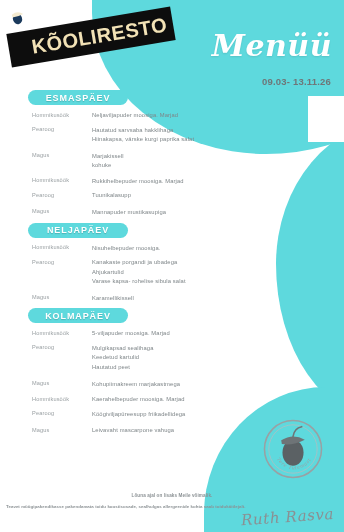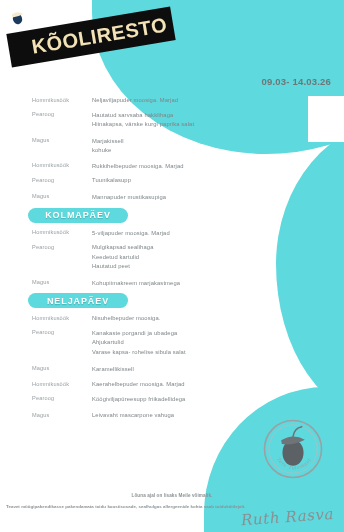--- a/index.html
+++ b/index.html
@@ -244,67 +244,99 @@
   <div class="white-notch"></div>
 
   <div class="logo-banner">
     <span class="logo-text">KÕOLIRESTO</span>
   </div>
   <svg class="logo-mark" viewBox="0 0 24 24">
     <ellipse cx="12" cy="14" rx="6.5" ry="7.5" fill="#1b3a5c" transform="rotate(-18 12 14)"></ellipse>
     <path d="M4 8 Q12 2 20 7 Q13 11 5 12 Z" fill="#f4ead0"></path>
   </svg>
 
-  <div class="menu-date">09.03- 14.03.26</div>
+  <div class="menu-title">Menüü</div>
+  <div class="menu-date">09.03- 13.11.26</div>
 
   <div class="days">
+
+    <div class="day-block">
+      <div class="day-pill">
+        <span class="day-pill-label">ESMASPÄEV</span>
+      </div>
+      <div class="meals">
+        <div class="meal-row">
+          <div class="meal-label">Hommikusöök</div>
+          <div class="meal-items">
+            <div class="meal-item">Neljaviljapuder moosiga. Marjad</div>
+          </div>
+        </div>
+        <div class="meal-row">
+          <div class="meal-label">Pearoog</div>
+          <div class="meal-items">
+            <div class="meal-item">Hautatud sarvsaba hakklihaga</div>
+            <div class="meal-item">Hiinakapsa, värske kurgi paprika salat</div>
+          </div>
+        </div>
+        <div class="meal-row sweet">
+          <div class="meal-label">Magus</div>
+          <div class="meal-items">
+            <div class="meal-item">Marjakissell</div>
+            <div class="meal-item">kohuke</div>
+          </div>
+        </div>
+      </div>
+    </div>
 
     <div class="day-block">
       <div class="meals">
         <div class="meal-row">
           <div class="meal-label">Hommikusöök</div>
           <div class="meal-items">
-            <div class="meal-item">Neljaviljapuder moosiga. Marjad</div>
+            <div class="meal-item">Rukkihelbepuder moosiga. Marjad</div>
           </div>
         </div>
         <div class="meal-row">
           <div class="meal-label">Pearoog</div>
           <div class="meal-items">
-            <div class="meal-item">Hautatud sarvsaba hakklihaga</div>
-            <div class="meal-item">Hiinakapsa, värske kurgi paprika salat</div>
+            <div class="meal-item">Tuunikalasupp</div>
           </div>
         </div>
         <div class="meal-row sweet">
           <div class="meal-label">Magus</div>
           <div class="meal-items">
-            <div class="meal-item">Marjakissell</div>
-            <div class="meal-item">kohuke</div>
+            <div class="meal-item">Mannapuder mustikasupiga</div>
           </div>
         </div>
       </div>
     </div>
 
     <div class="day-block">
+      <div class="day-pill">
+        <span class="day-pill-label">NELJAPÄEV</span>
+      </div>
       <div class="meals">
         <div class="meal-row">
           <div class="meal-label">Hommikusöök</div>
           <div class="meal-items">
-            <div class="meal-item">Rukkihelbepuder moosiga. Marjad</div>
+            <div class="meal-item">Nisuhelbepuder moosiga.</div>
           </div>
         </div>
         <div class="meal-row">
           <div class="meal-label">Pearoog</div>
           <div class="meal-items">
-            <div class="meal-item">Tuunikalasupp</div>
+            <div class="meal-item">Kanakaste porgandi ja ubadega</div>
+            <div class="meal-item">Ahjukartulid</div>
+            <div class="meal-item">Varase kapsa- rohelise sibula salat</div>
           </div>
         </div>
         <div class="meal-row sweet">
           <div class="meal-label">Magus</div>
           <div class="meal-items">
-            <div class="meal-item">Mannapuder mustikasupiga</div>
+            <div class="meal-item">Karamellikissell</div>
           </div>
         </div>
       </div>
     </div>
 
     <div class="day-block">
       <div class="day-pill">
         <span class="day-pill-label">KOLMAPÄEV</span>
       </div>
       <div class="meals">
@@ -319,48 +351,20 @@
           <div class="meal-items">
             <div class="meal-item">Mulgikapsad sealihaga</div>
             <div class="meal-item">Keedetud kartulid</div>
             <div class="meal-item">Hautatud peet</div>
           </div>
         </div>
         <div class="meal-row sweet">
           <div class="meal-label">Magus</div>
           <div class="meal-items">
             <div class="meal-item">Kohupiimakreem marjakastmega</div>
-          </div>
-        </div>
-      </div>
-    </div>
-
-    <div class="day-block">
-      <div class="day-pill">
-        <span class="day-pill-label">NELJAPÄEV</span>
-      </div>
-      <div class="meals">
-        <div class="meal-row">
-          <div class="meal-label">Hommikusöök</div>
-          <div class="meal-items">
-            <div class="meal-item">Nisuhelbepuder moosiga.</div>
-          </div>
-        </div>
-        <div class="meal-row">
-          <div class="meal-label">Pearoog</div>
-          <div class="meal-items">
-            <div class="meal-item">Kanakaste porgandi ja ubadega</div>
-            <div class="meal-item">Ahjukartulid</div>
-            <div class="meal-item">Varase kapsa- rohelise sibula salat</div>
-          </div>
-        </div>
-        <div class="meal-row sweet">
-          <div class="meal-label">Magus</div>
-          <div class="meal-items">
-            <div class="meal-item">Karamellikissell</div>
           </div>
         </div>
       </div>
     </div>
 
     <div class="day-block">
       <div class="meals">
         <div class="meal-row">
           <div class="meal-label">Hommikusöök</div>
           <div class="meal-items">

